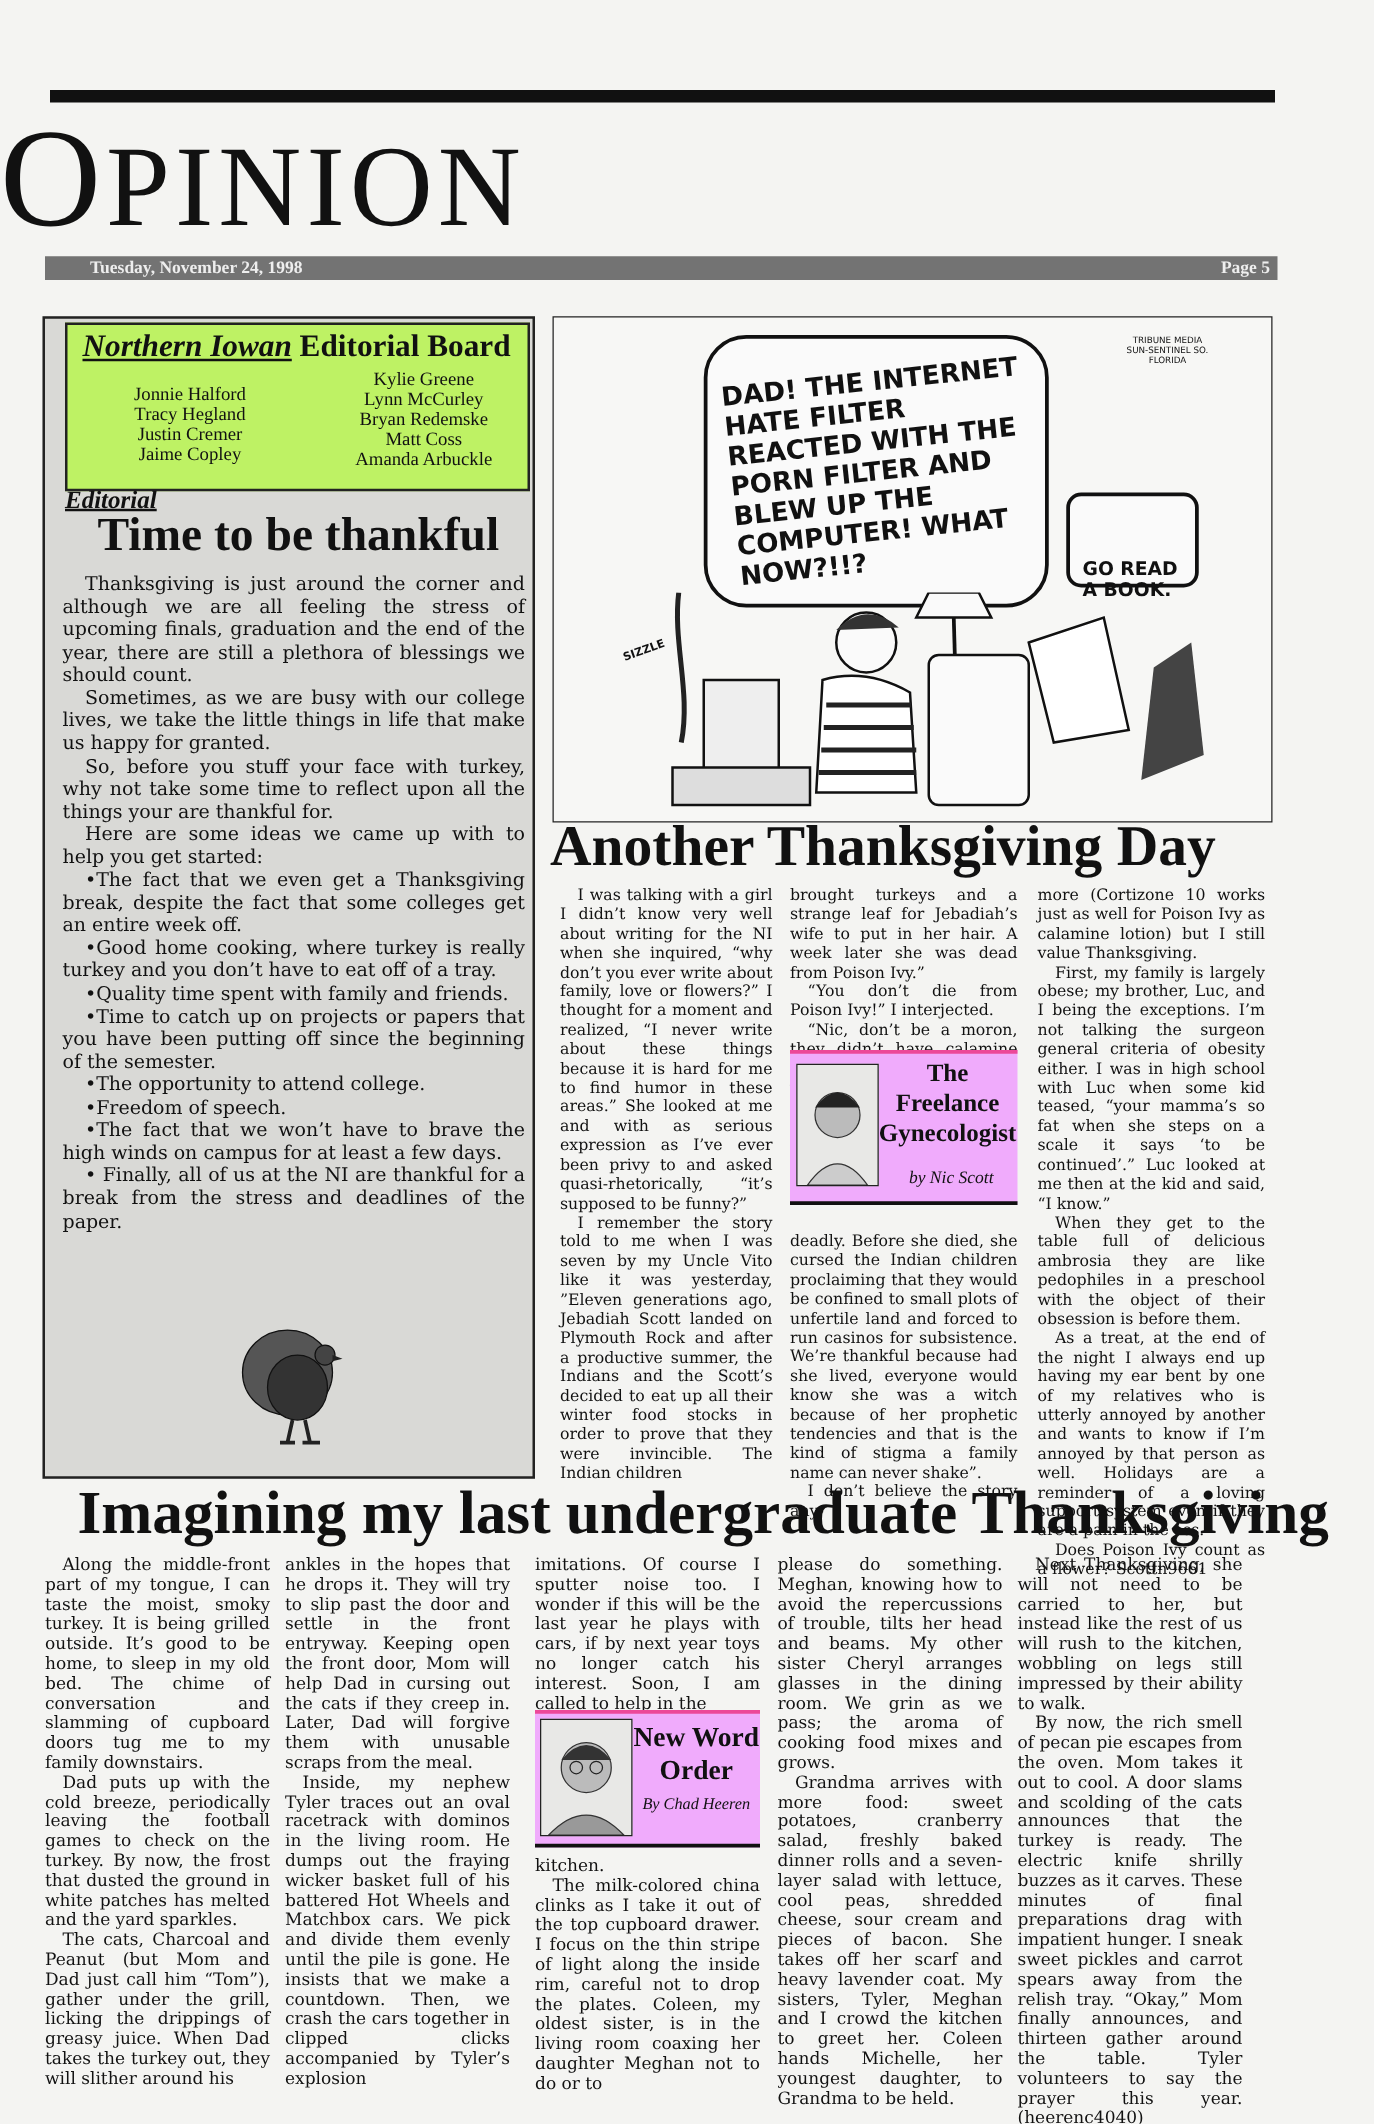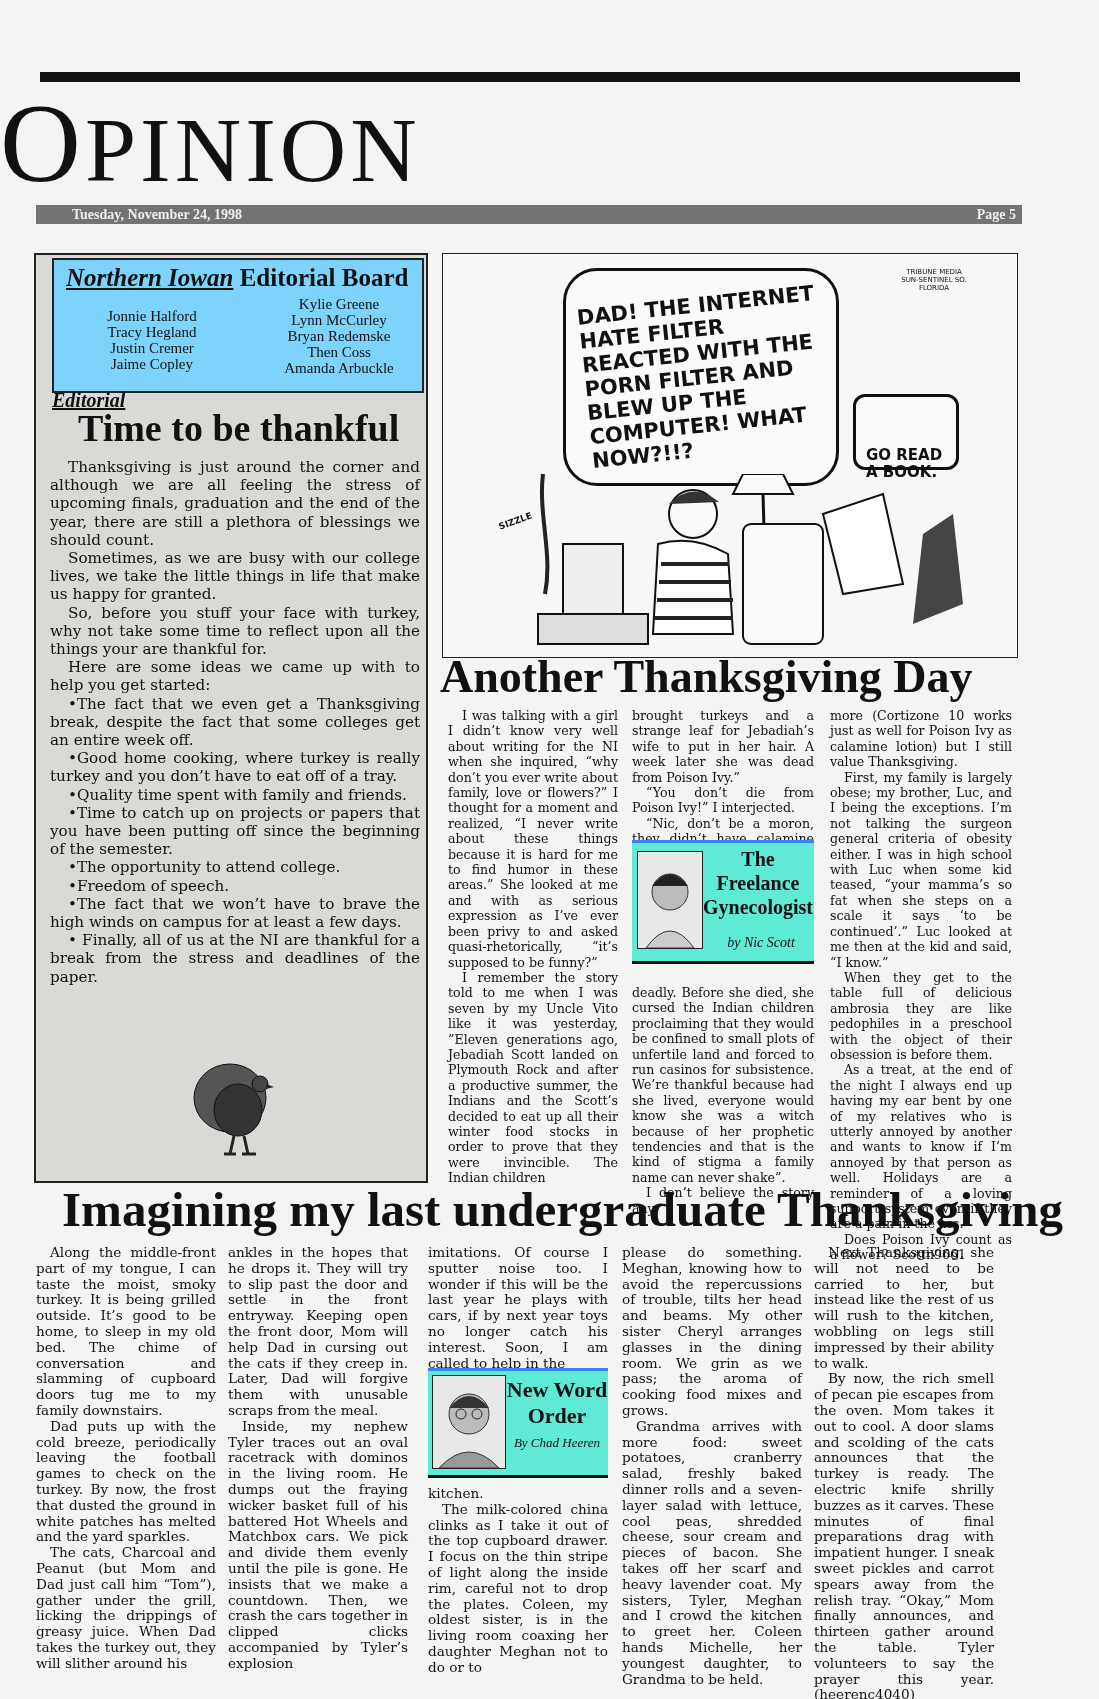--- a/index.html
+++ b/index.html
@@ -6,21 +6,21 @@
   body{width:1099px;height:1699px;background:#f4f4f2;position:relative;overflow:hidden;font-family:"DejaVu Serif","Liberation Serif",serif;color:#111;}
   .abs{position:absolute;}
   .topbar{left:40px;top:72px;width:980px;height:10px;background:#111;}
   .mast{left:0;width:1099px;top:88px;font-family:"Liberation Serif",serif;font-size:92px;letter-spacing:4px;line-height:110px;}
   .mast .big{font-size:112px;}
   .datebar{left:36px;top:205px;width:986px;height:19px;background:#737373;color:#eee;font-family:"Liberation Serif",serif;font-size:14px;line-height:19px;}
   .datebar .d{position:absolute;left:36px;font-weight:bold;}
   .datebar .p{position:absolute;right:6px;font-weight:bold;}
   
   .edbox{left:34px;top:253px;width:394px;height:930px;background:#d9d9d6;border:2px solid #222;box-sizing:border-box;}
-  .board{left:52px;top:258px;width:372px;height:135px;background:#7dd3fc;border:2px solid #222;box-sizing:border-box;}
+  .board{left:52px;top:258px;width:372px;height:135px;background:#bef264;border:2px solid #222;box-sizing:border-box;}
   .board h2{margin:0;position:absolute;left:12px;top:4px;font-family:"Liberation Serif",serif;font-size:25px;font-weight:bold;}
   .board h2 .ni{font-style:italic;text-decoration:underline;}
   .names{position:absolute;font-family:"Liberation Serif",serif;font-size:15px;line-height:16px;text-align:center;}
   .ed-kicker{left:52px;top:389px;font-family:"Liberation Serif",serif;font-weight:bold;font-style:italic;font-size:20px;text-decoration:underline;}
   .ed-title{left:78px;top:406px;font-family:"Liberation Serif",serif;font-weight:bold;font-size:38px;}
   .ed-body{left:50px;top:458px;width:370px;font-family:"DejaVu Serif",serif;font-size:15.2px;line-height:18.2px;text-align:justify;}
   .ed-body p{margin:0;text-indent:18px;}
   .turkey{left:190px;top:1050px;width:90px;height:115px;}
   
   .cartoon{left:442px;top:253px;width:576px;height:405px;border:1.5px solid #222;background:#f7f7f5;box-sizing:border-box;}
@@ -31,21 +31,21 @@
   .b2 .t{position:absolute;left:10px;top:14px;font-family:"DejaVu Sans",sans-serif;font-weight:bold;font-size:15px;line-height:17px;margin-top:36px;}
   .sig{position:absolute;right:48px;top:14px;font-family:"DejaVu Sans",sans-serif;font-size:7px;line-height:8px;text-align:center;}
   
   .a1-title{left:440px;top:652px;font-family:"Liberation Serif",serif;font-weight:bold;font-size:46px;line-height:50px;white-space:nowrap;}
   .col{position:absolute;font-family:"DejaVu Serif",serif;font-size:13.2px;line-height:16px;text-align:justify;}
   .col p{margin:0;text-indent:14px;}
   .a1c1{left:448px;top:708px;width:170px;font-size:12.6px;line-height:15.4px;}
   .a1c2{left:632px;top:708px;width:182px;font-size:12.6px;line-height:15.4px;}
   .a1c3{left:830px;top:708px;width:182px;font-size:12.6px;line-height:15.4px;}
   .col.a1c2b{left:632px;top:985px;width:182px;font-size:12.6px;line-height:15.4px;}
-  .colbox{position:absolute;border-top:3px solid #3b82f6;border-bottom:3px solid #111;background:#5eead4;}
+  .colbox{position:absolute;border-top:3px solid #ec4899;border-bottom:3px solid #111;background:#f0abfc;}
   .photo{position:absolute;border:1px solid #222;background:#e8e8e6;}
   .colhead{position:absolute;font-family:"Liberation Serif",serif;font-weight:bold;text-align:center;}
   .byline{position:absolute;font-family:"Liberation Serif",serif;font-style:italic;}
   .a2-title{left:34px;top:1182px;font-family:"Liberation Serif",serif;font-weight:bold;font-size:49px;line-height:56px;white-space:nowrap;margin-left:28px;}
   .a2c{top:1245px;width:180px;font-size:13.6px;line-height:15.8px;}
 </style>
 </head>
 <body>
 
 <div class="abs topbar"></div>
@@ -61,21 +61,21 @@
   <div class="names" style="left:38px;top:48px;width:120px;">
     <div>Jonnie Halford</div>
       <div>Tracy Hegland</div>
       <div>Justin Cremer</div>
       <div>Jaime Copley</div>
   </div>
   <div class="names" style="left:210px;top:36px;width:150px;">
     <div>Kylie Greene</div>
       <div>Lynn McCurley</div>
       <div>Bryan Redemske</div>
-      <div>Then Coss</div>
+      <div>Matt Coss</div>
       <div>Amanda Arbuckle</div>
   </div>
 </div>
 <div class="abs ed-kicker">Editorial</div>
 <div class="abs ed-title">Time to be thankful</div>
 <div class="abs ed-body">
   <p>Thanksgiving is just around the corner and although we are all feeling the stress of upcoming finals, graduation and the end of the year, there are still a plethora of blessings we should count.</p>
     <p>Sometimes, as we are busy with our college lives, we take the little things in life that make us happy for granted.</p>
     <p>So, before you stuff your face with turkey, why not take some time to reflect upon all the things your are thankful for.</p>
     <p>Here are some ideas we came up with to help you get started:</p>

